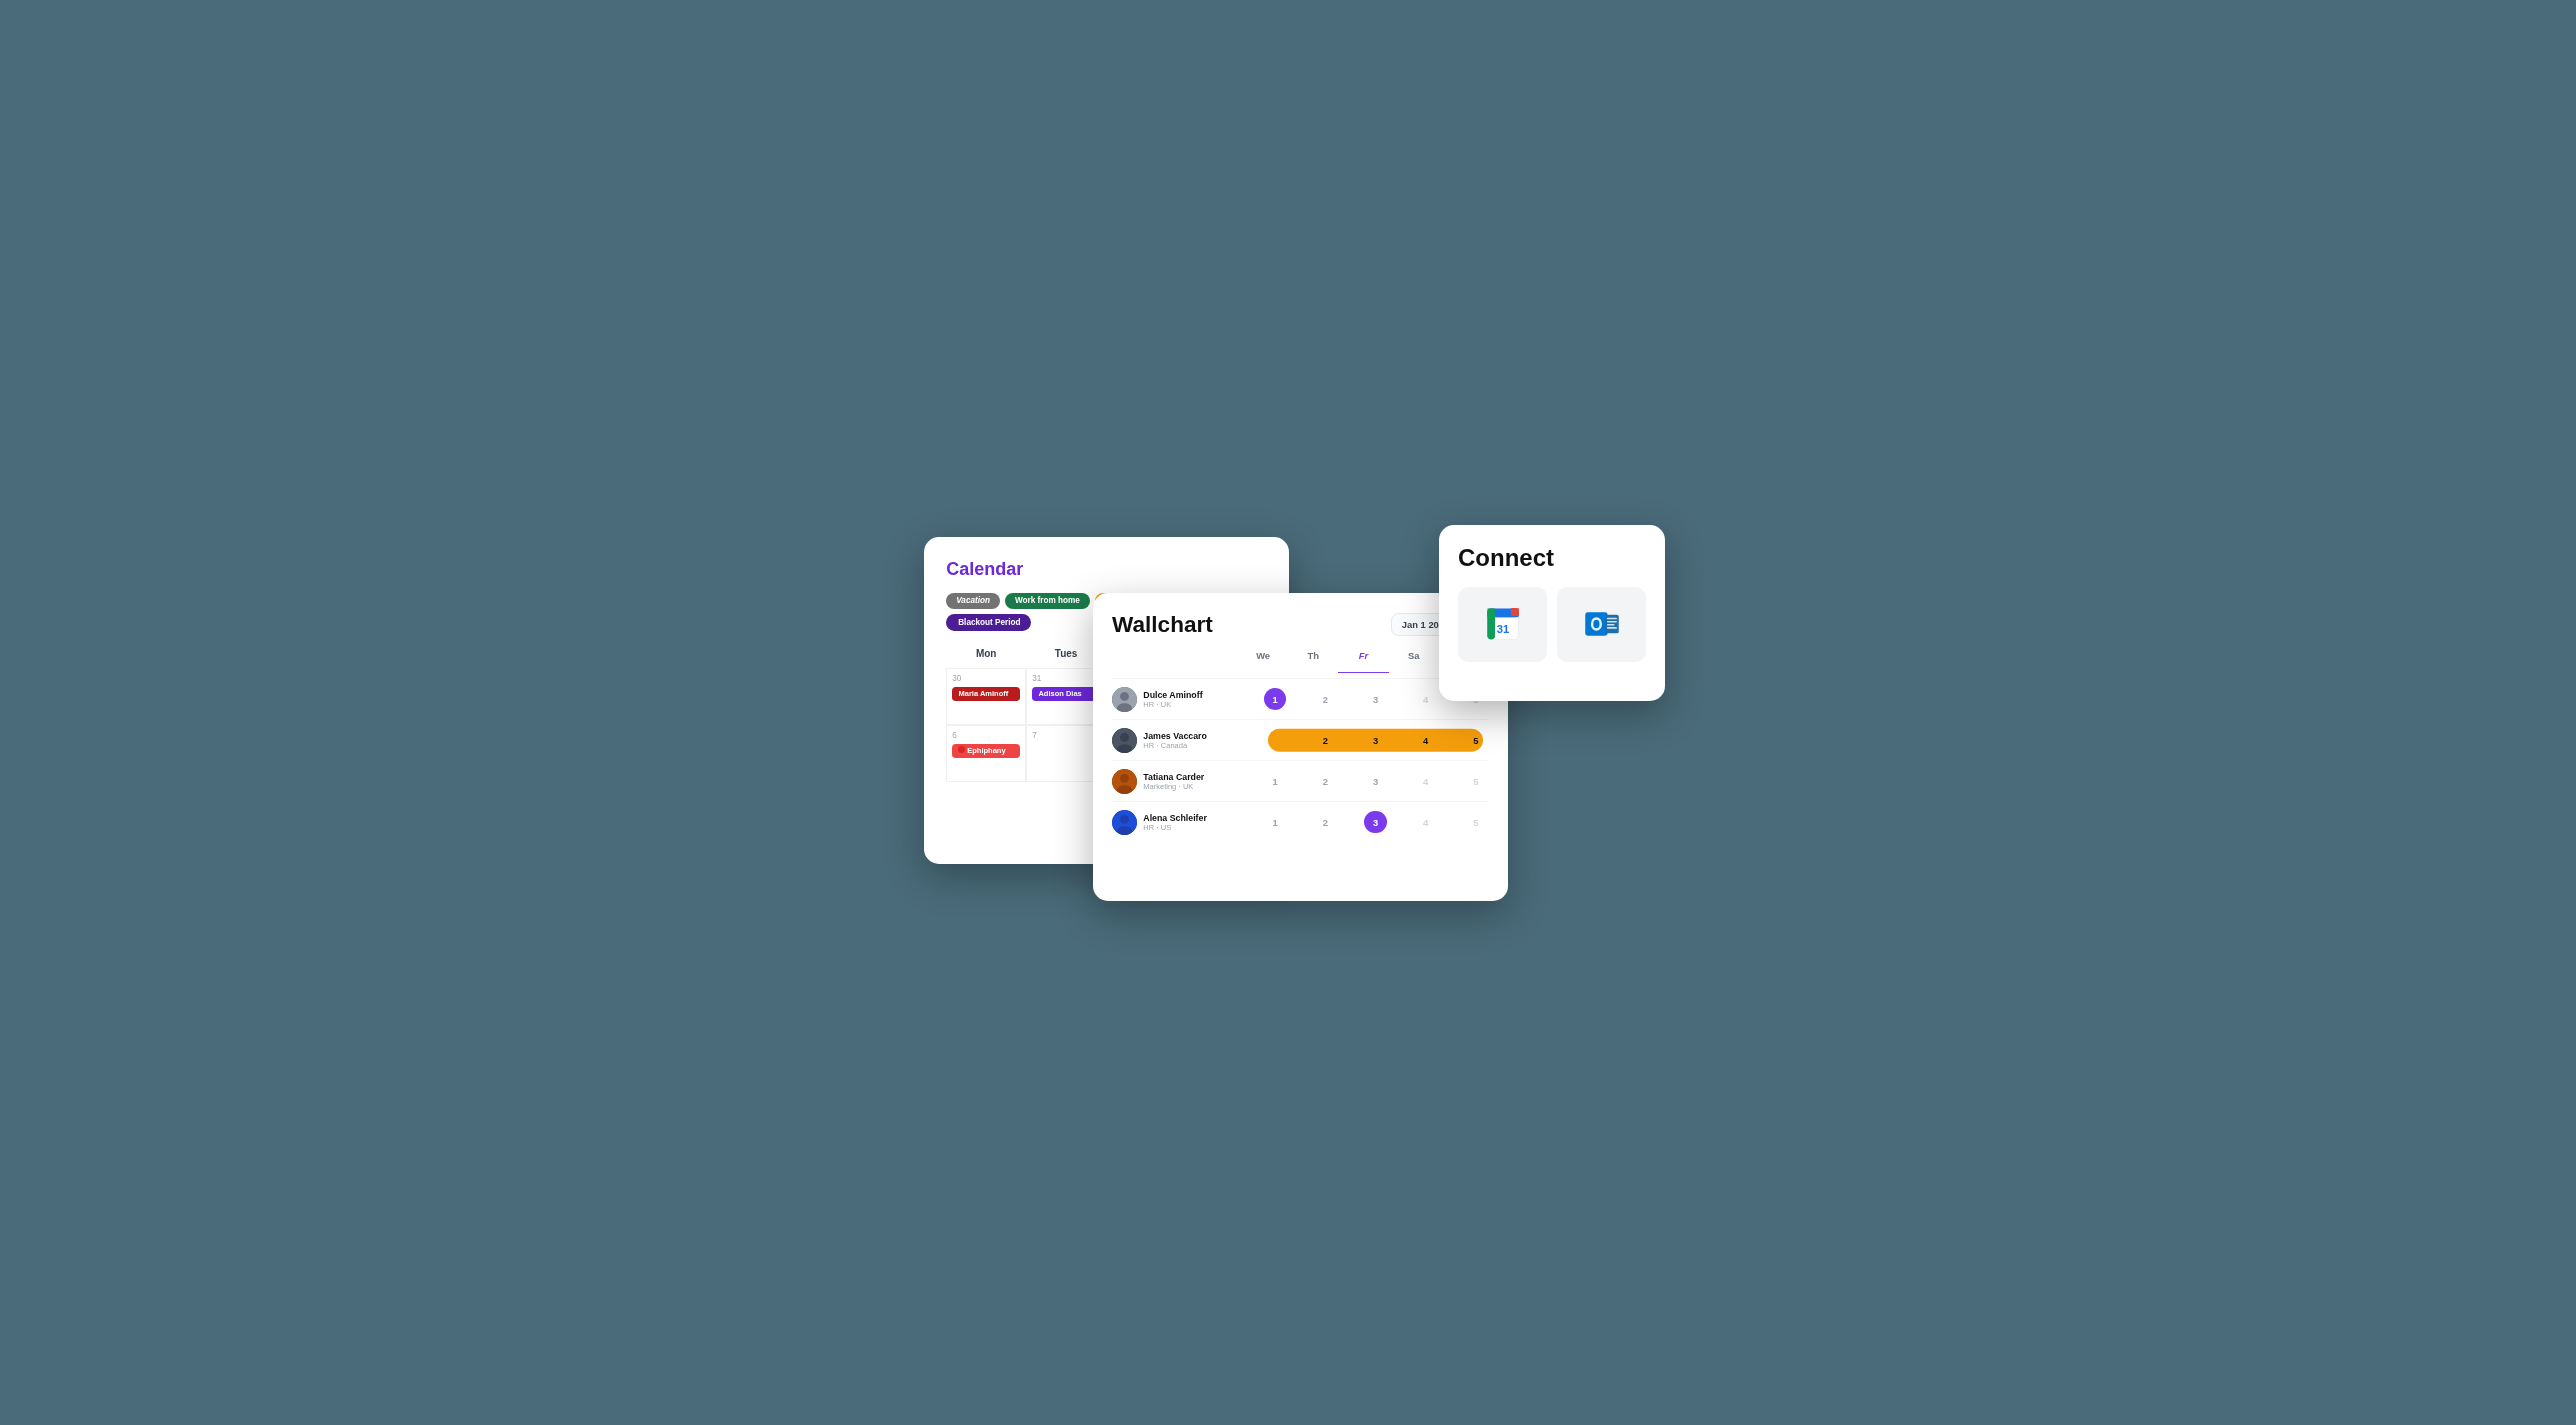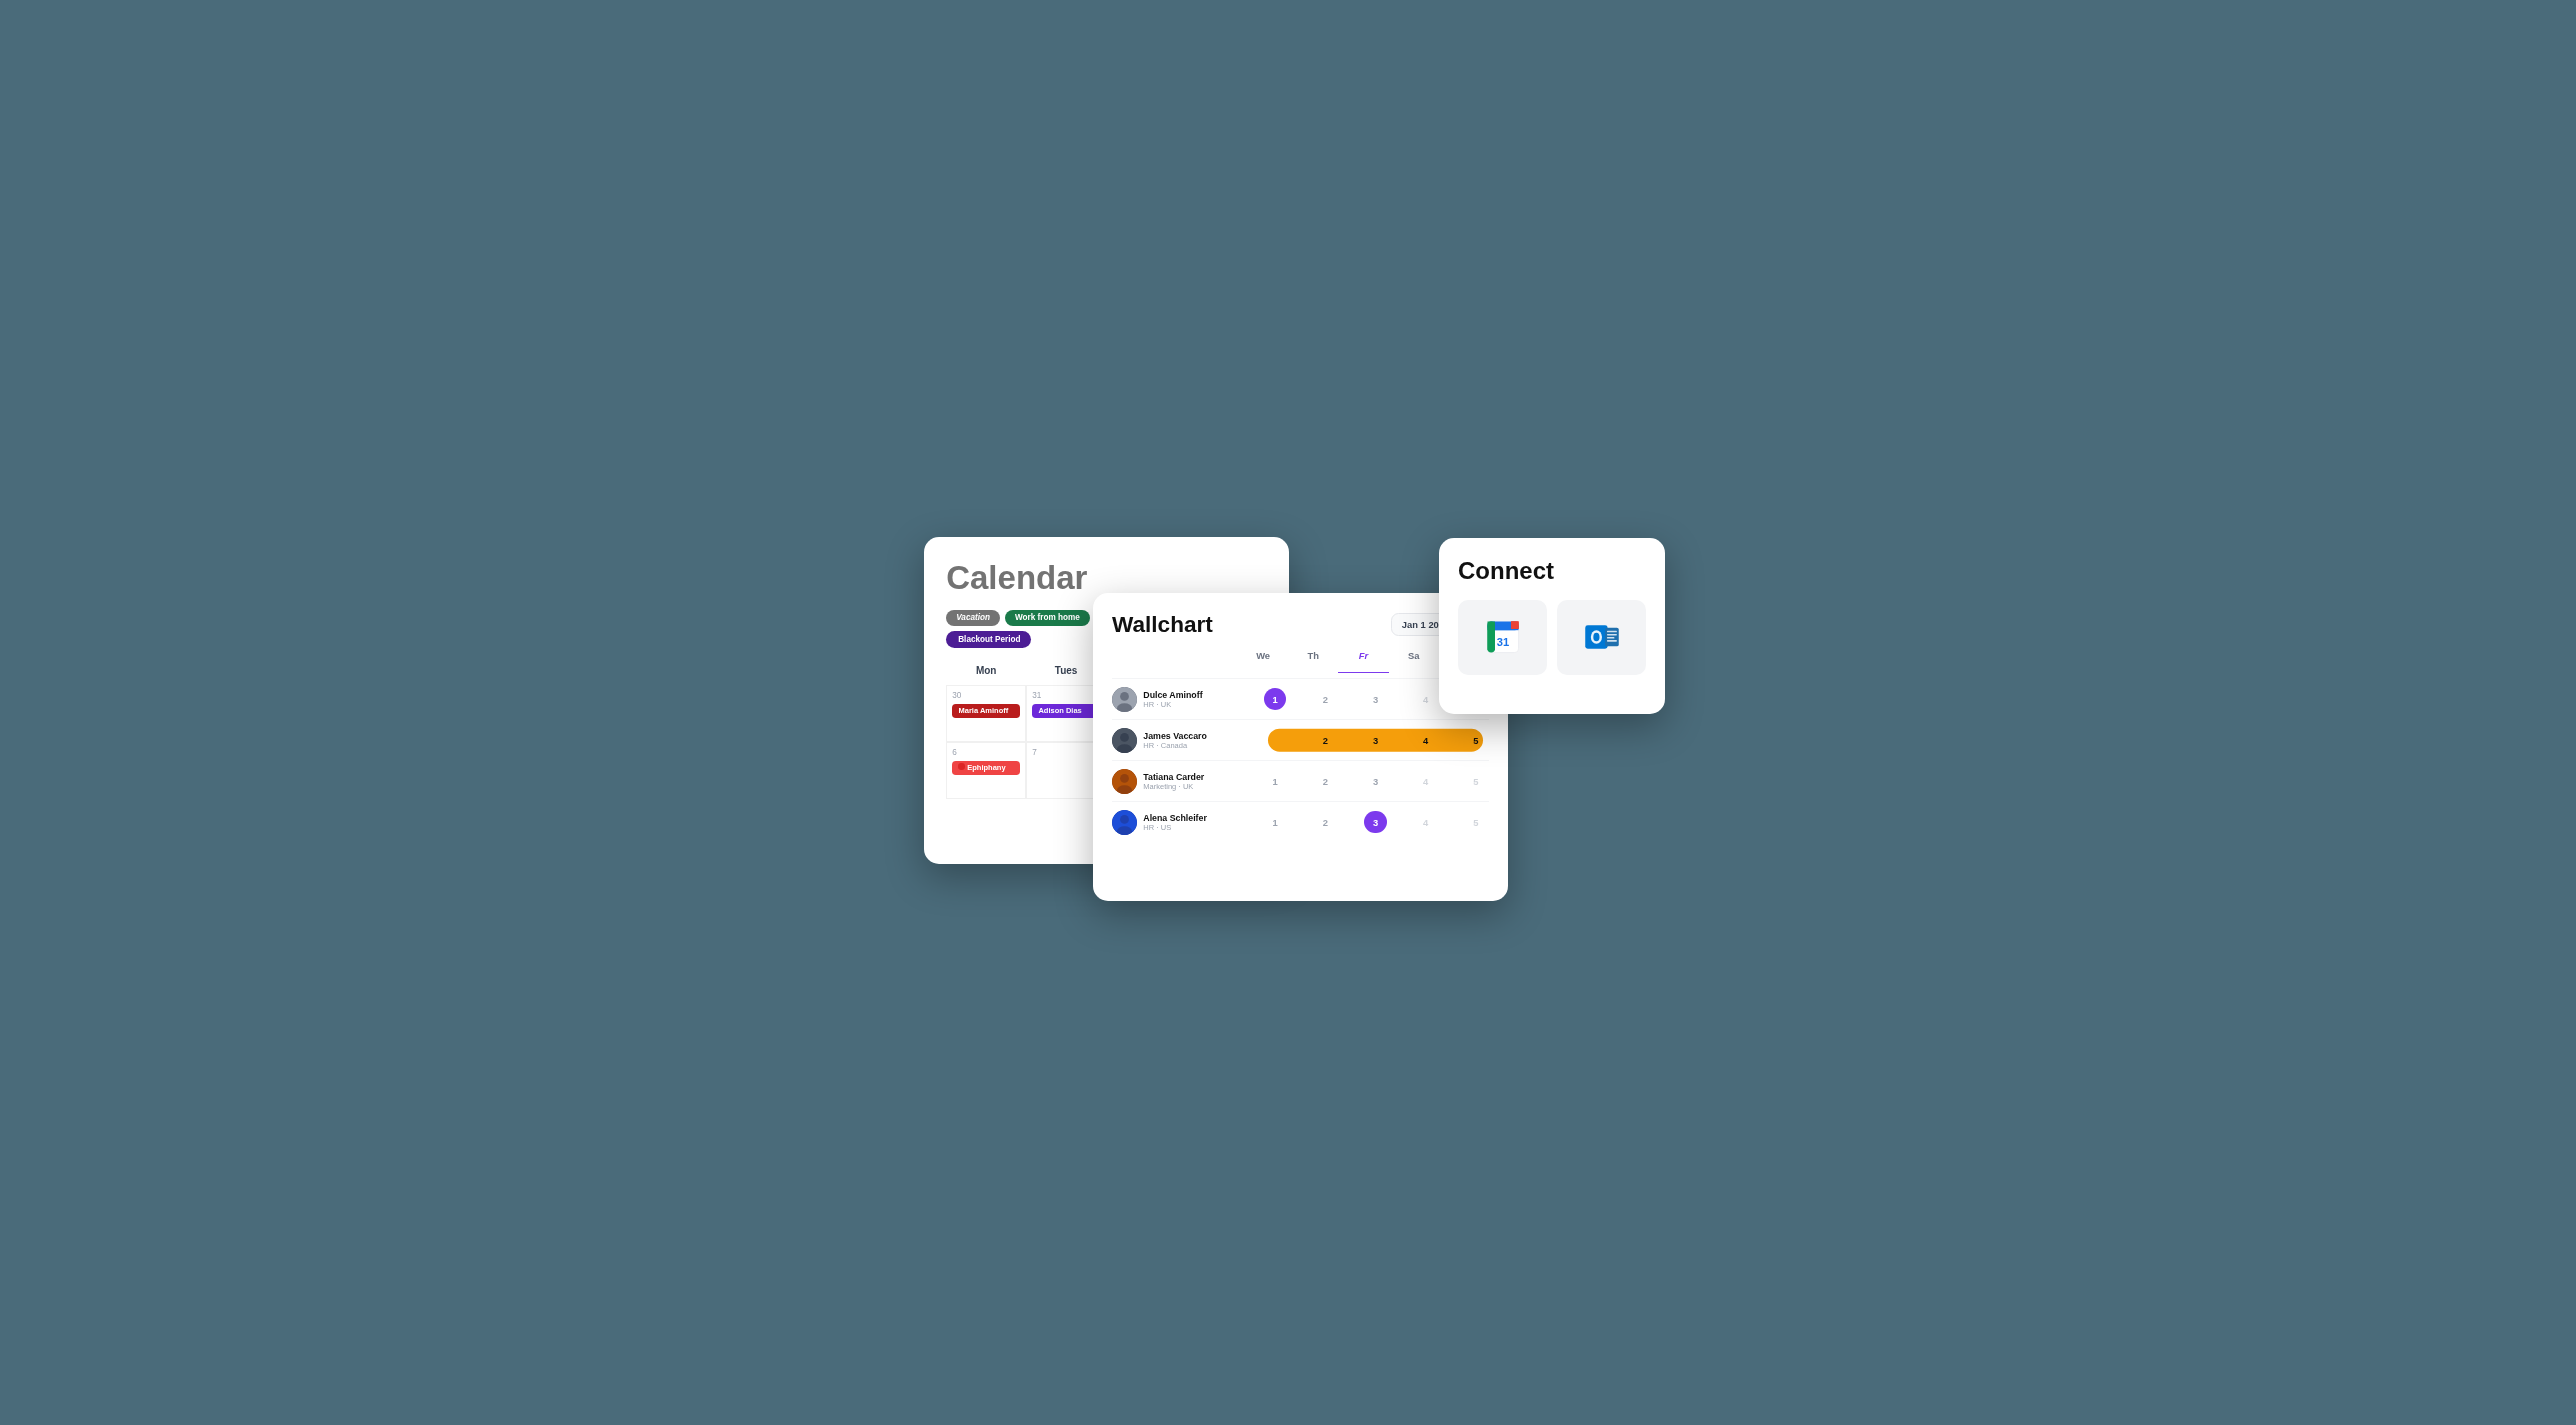--- a/index.html
+++ b/index.html
@@ -33,23 +33,23 @@
       width: 365px;
       height: 327px;
       top: 19px;
       left: 12.6px;
       z-index: 1;
       padding: 22.6px 22.6px 12.6px;
       overflow: hidden;
     }
 
     .calendar-title {
-      font-size: 33px;
+      font-size: 18px;
       font-weight: 800;
-      color: #737373;
+      color: #6d28d9;
       margin-bottom: 12.6px;
     }
 
     .tag-row {
       display: flex;
       gap: 5px;
       flex-wrap: wrap;
       margin-bottom: 15px;
       align-items: center;
     }
@@ -281,21 +281,21 @@
       position: relative;
       z-index: 1;
       color: #111;
       font-weight: 700;
     }
 
     
     .connect-card {
       width: 226px;
       height: 176px;
-      top: 20px;
+      top: 7px;
       right: 0px;
       z-index: 3;
       padding: 19px;
     }
 
     .connect-title {
       font-size: 24px;
       font-weight: 800;
       color: #111;
       margin-bottom: 15px;

